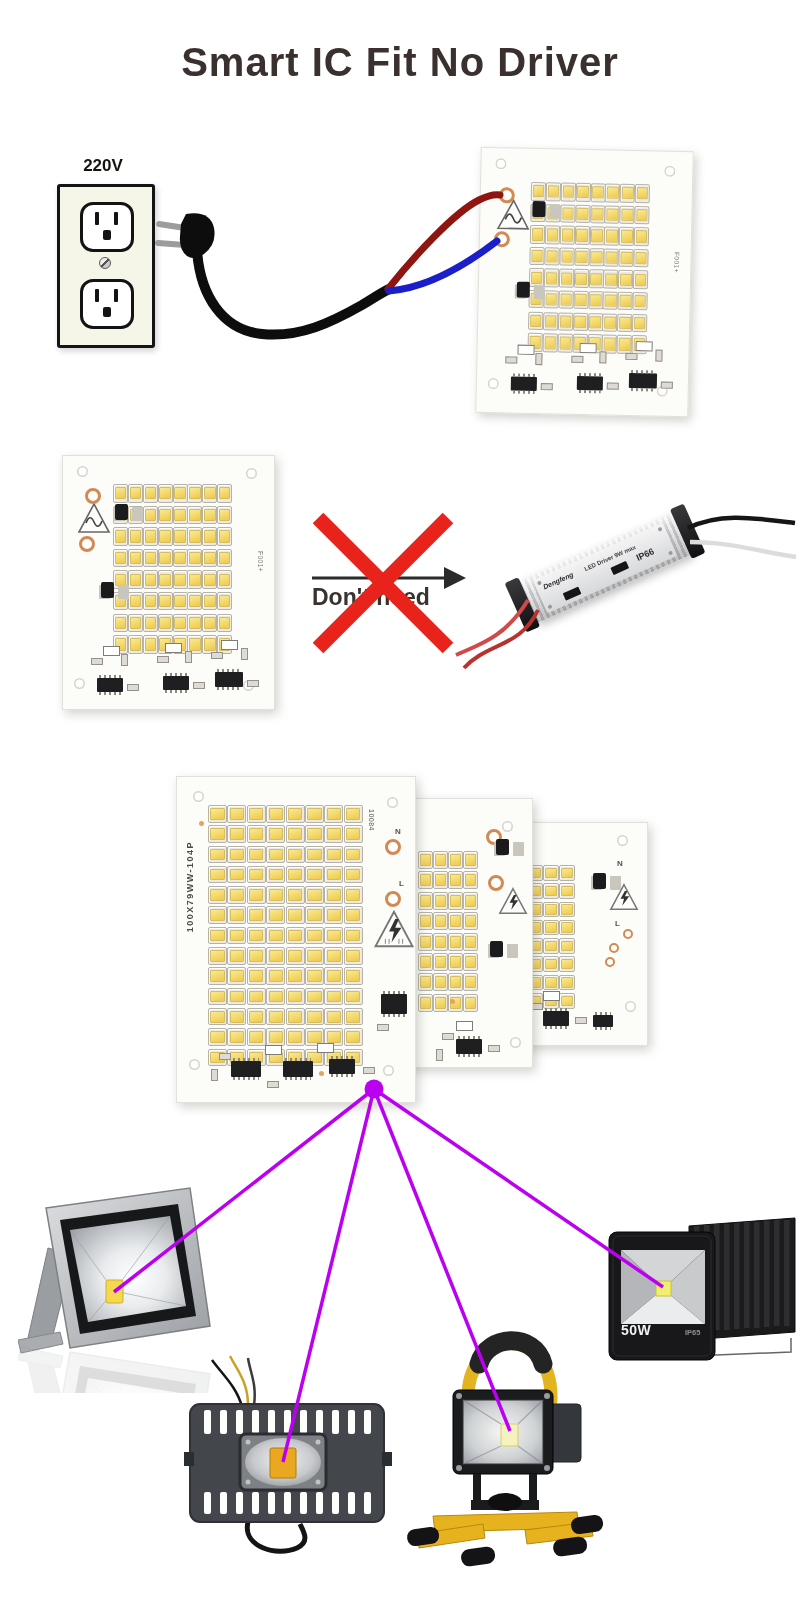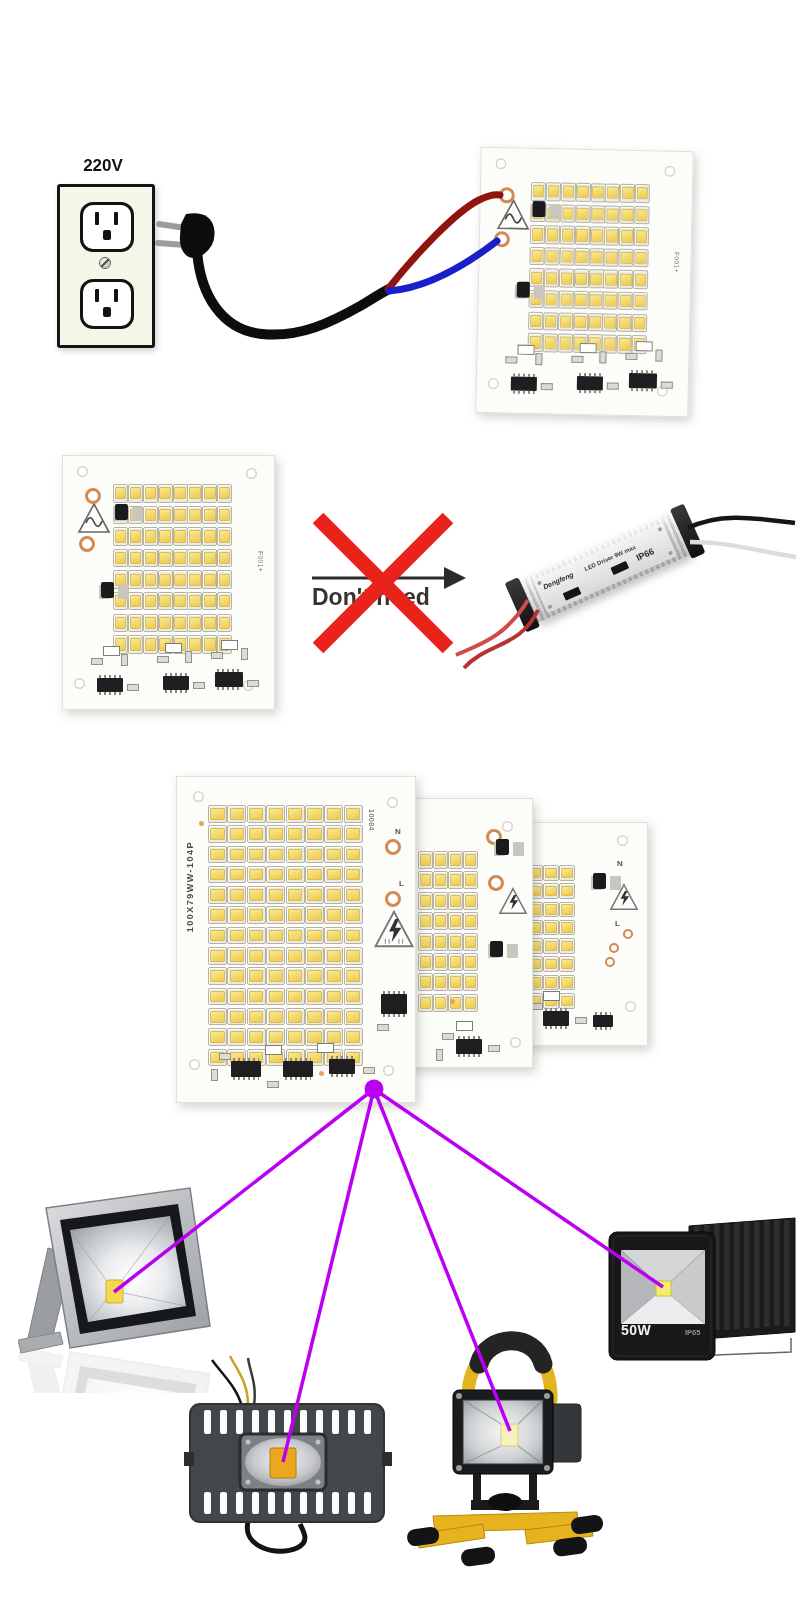--- a/index.html
+++ b/index.html
@@ -68,20 +68,21 @@
   
   .fl-power{position:absolute;font-size:14px;font-weight:bold;color:#f2f2f2;letter-spacing:.5px;}
   .fl-ip{position:absolute;font-size:7.5px;font-weight:bold;color:#8f8f90;}
   svg{display:block;}
 </style>
 </head>
 <body>
 
 <div id="canvas">
 
+  <div class="title">Smart IC Fit No Driver</div>
 
   <div class="outlet-label">220V</div>
   <div class="outlet">
     <div class="recep" style="top:15px">
       <div class="slot" style="left:12px;top:7px"></div>
       <div class="slot" style="left:31px;top:7px"></div>
       <div class="ghole"></div>
     </div>
     <div class="recep" style="top:92px">
       <div class="slot" style="left:12px;top:7px"></div>

